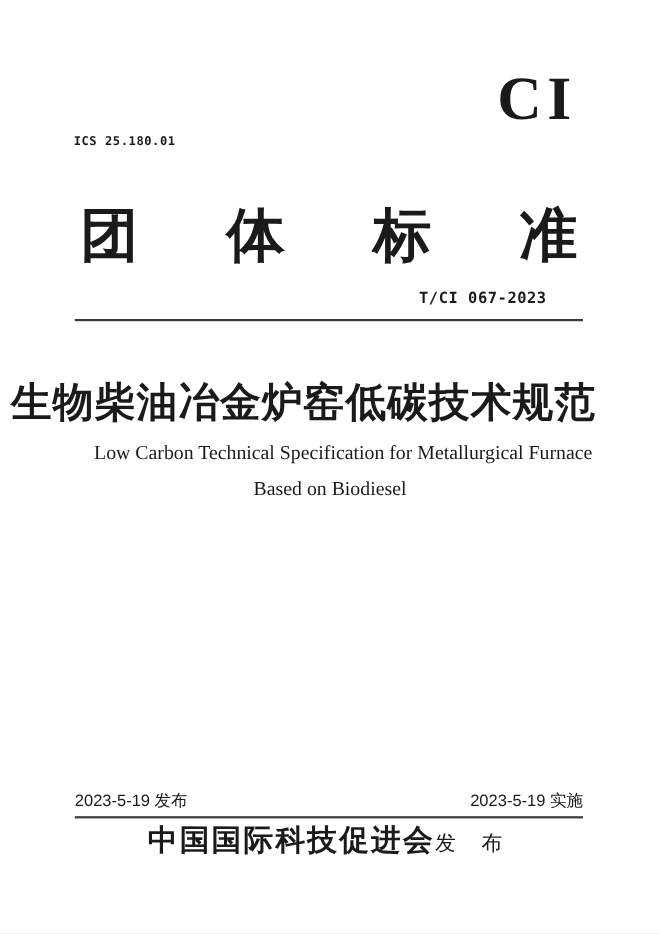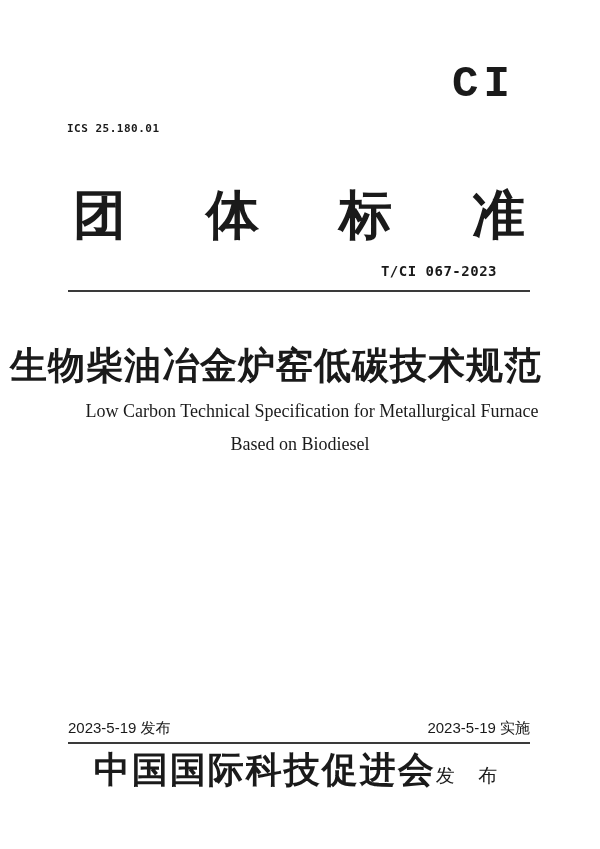--- a/index.html
+++ b/index.html
@@ -27,22 +27,22 @@
     font-weight: 600;
     letter-spacing: 0.5px;
     line-height: 21px;
     white-space: pre;
   }
   
   .logo {
     position: absolute;
     left: 452px;
     top: 62px;
-    font-family: Liberation Mono, monospace;
-    font-size: 44px;
+    font-family: Liberation Serif, serif;
+    font-size: 56px;
     font-weight: 700;
     letter-spacing: 5px;
     line-height: 1;
   }
   
   .type-band {
     position: absolute;
     left: 73px;
     top: 186px;
     width: 452px;
@@ -110,21 +110,21 @@
   .publisher-row {
     position: absolute;
     left: 0;
     top: 746px;
     width: 600px;
     display: flex;
     justify-content: center;
     align-items: baseline;
   }
   .publisher-name {
-    font-size: 36px;
+    font-size: 27px;
     font-weight: 600;
     letter-spacing: 2px;
   }
   .publish-label {
     font-size: 19px;
     font-weight: 400;
     letter-spacing: 9px;
   }
 </style>
 </head>

